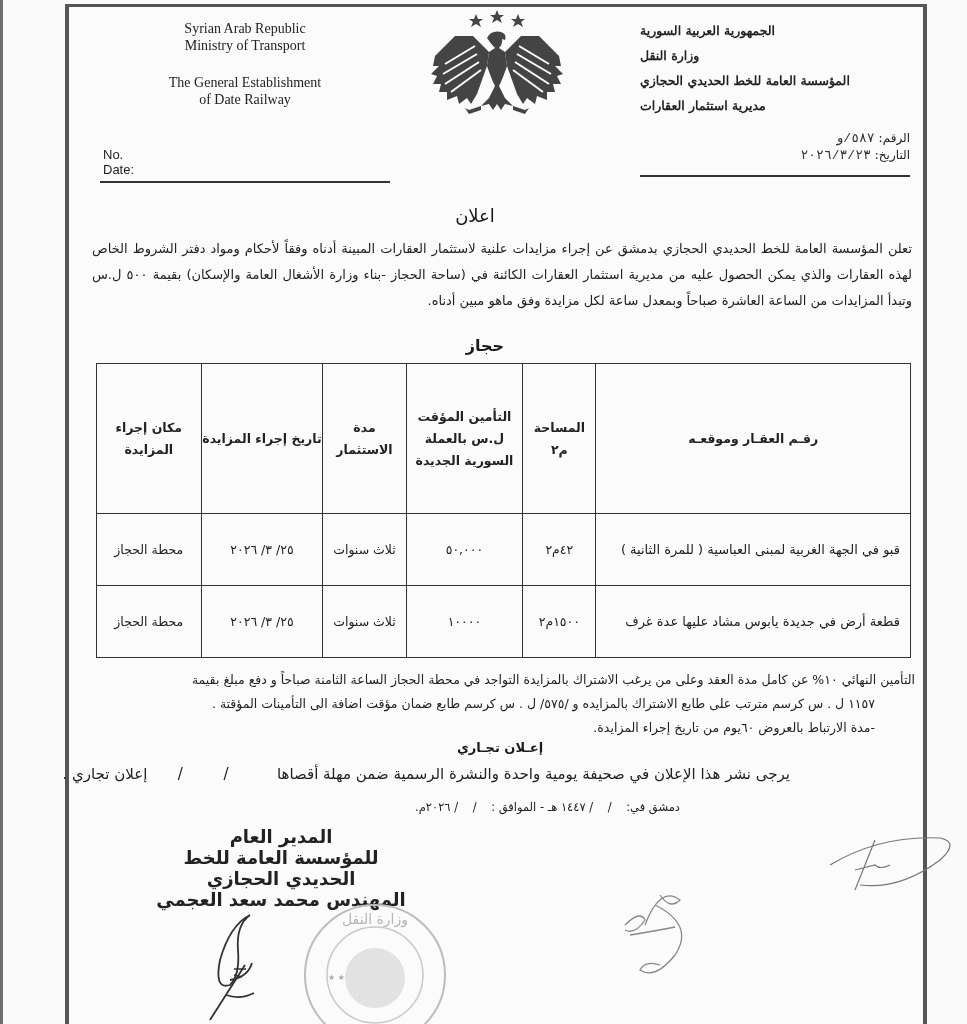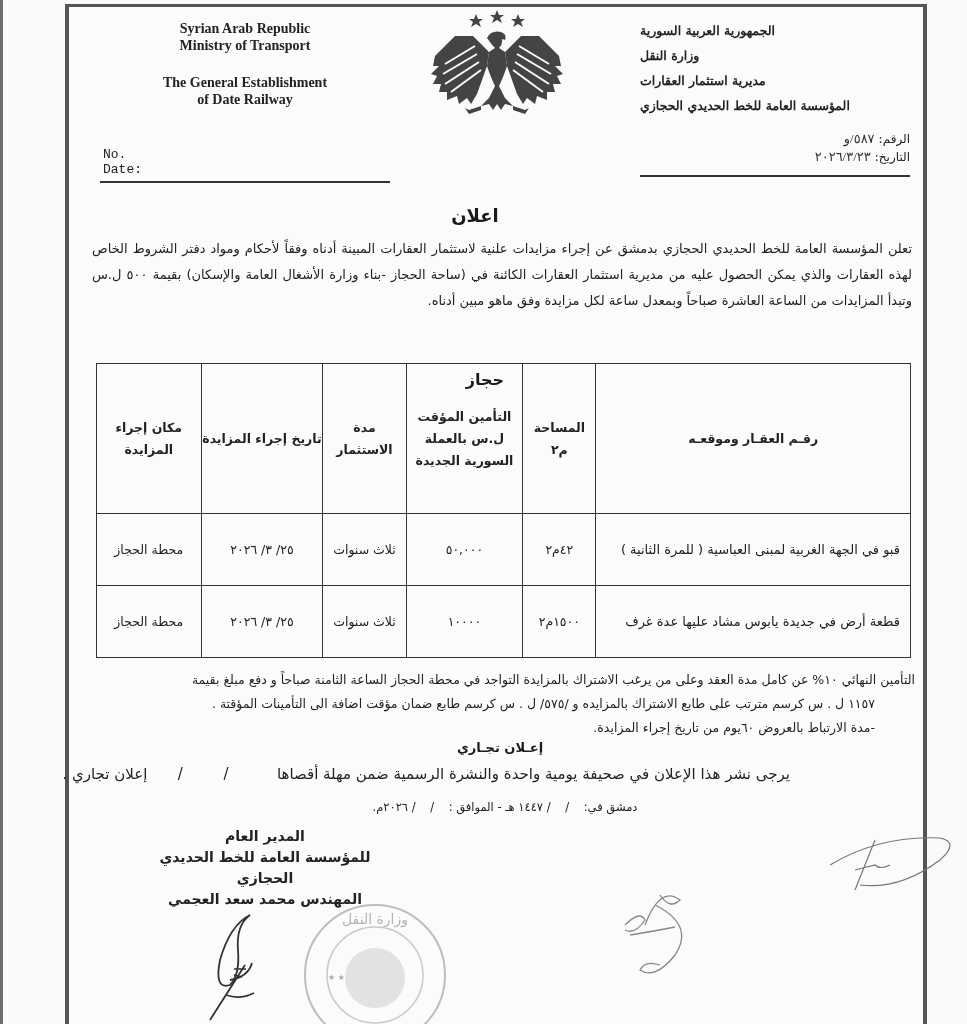--- a/index.html
+++ b/index.html
@@ -8,58 +8,58 @@
 
   .left-edge { position: absolute; left: 0; top: 0; width: 3px; height: 1024px; background: #6e6e6e; }
   .frame {
     position: absolute; left: 65px; top: 4px; width: 862px; height: 1030px;
     border-left: 4px solid #555; border-right: 4px solid #555; border-top: 3px solid #555;
     background: #fbfbfb;
   }
 
   
   .hdr-en { position: absolute; left: 150px; top: 20px; width: 190px; text-align: center;
-    font-family: "Liberation Serif", serif; font-weight: bold; font-size: 14px; line-height: 17px; color: #222; }
+    font-family: "Liberation Serif", serif; font-weight: normal; font-size: 14px; line-height: 17px; color: #222; }
   .hdr-en .gap { height: 20px; }
-  .no-date { position: absolute; left: 103px; top: 147px; font-family: Liberation Mono, monospace; font-size: 13px; line-height: 15px; color: #222; }
+  .no-date { position: absolute; left: 103px; top: 147px; font-family: Liberation Sans, sans-serif; font-size: 13px; line-height: 15px; color: #222; }
   .hdr-rule-left { position: absolute; left: 100px; top: 181px; width: 290px; height: 2px; background: #333; }
 
   
   .emblem { position: absolute; left: 425px; top: 6px; width: 145px; height: 125px; }
 
   
   .hdr-ar { position: absolute; left: 640px; top: 18px; width: 240px; direction: rtl; text-align: left;
     font-family: "DejaVu Serif", serif; font-weight: bold; font-size: 12.5px; color: #222; }
   .hdr-ar div { height: 25px; line-height: 25px; }
   .ref { position: absolute; left: 780px; top: 130px; direction: rtl; font-family: "DejaVu Serif", serif; font-size: 12px; line-height: 17px; color: #222; width: 130px; text-align: right; }
-  .ref .hand { font-family: Liberation Serif, serif; font-size: 13px; color: #333; margin-right: 4px; }
+  .ref .hand { font-family: Liberation Mono, monospace; font-size: 13px; color: #333; margin-right: 4px; }
   .hdr-rule-right { position: absolute; left: 640px; top: 175px; width: 270px; height: 2px; background: #333; }
 
   
-  .title { position: absolute; left: 440px; top: 205px; width: 70px; text-align: center; font-weight: bold; font-size: 18px; direction: rtl; }
+  .title { position: absolute; left: 440px; top: 205px; width: 70px; text-align: center; font-weight: normal; font-size: 18px; direction: rtl; }
   .intro { position: absolute; left: 92px; top: 236px; width: 820px; direction: rtl; text-align: justify; text-align-last: right;
     font-size: 13px; line-height: 26px; color: #222; }
-  .section-title { position: absolute; left: 455px; top: 336px; width: 60px; text-align: center; font-weight: bold; font-size: 16px; direction: rtl; margin-top: 34px; }
+  .section-title { position: absolute; left: 455px; top: 336px; width: 60px; text-align: center; font-weight: bold; font-size: 16px; direction: rtl; }
 
   
   table.auction { position: absolute; left: 96px; top: 363px; width: 815px; border-collapse: collapse; direction: rtl; table-layout: fixed; }
   table.auction th, table.auction td { border: 1.5px solid #333; text-align: center; vertical-align: middle; font-size: 12.5px; color: #222; }
   table.auction th { height: 150px; font-weight: bold; line-height: 22px; }
   table.auction td { height: 72px; }
   table.auction td.loc { text-align: right; padding-right: 10px; font-size: 13px; }
 
   .notes { position: absolute; left: 95px; top: 668px; width: 820px; direction: rtl; text-align: right; font-size: 12.5px; line-height: 24px; color: #222; }
   .notes .pad { padding-right: 40px; }
 
   .commercial-title { position: absolute; left: 400px; top: 740px; width: 200px; text-align: center; font-weight: bold; font-size: 13px; direction: rtl; }
   .commercial-line { position: absolute; left: 230px; top: 765px; width: 560px; direction: rtl; text-align: right; font-size: 15px; color: #222; white-space: nowrap; }
   .commercial-line .slashes { display: inline-block; width: 120px; text-align: center; letter-spacing: 18px; }
-  .date-line { position: absolute; left: 330px; top: 800px; width: 350px; direction: rtl; text-align: center; font-size: 11.5px; color: #222; white-space: pre; }
+  .date-line { position: absolute; left: 330px; top: 800px; width: 350px; direction: rtl; text-align: right; font-size: 11.5px; color: #222; white-space: pre; }
 
-  .sign-block { position: absolute; left: 140px; top: 826px; width: 250px; direction: rtl; text-align: center; font-weight: bold; font-size: 14px; line-height: 21px; color: #222; }
+  .sign-block { position: absolute; left: 156px; top: 826px; width: 250px; direction: rtl; text-align: center; font-weight: bold; font-size: 18px; line-height: 21px; color: #222; }
 
   .stamp { position: absolute; left: 300px; top: 900px; width: 150px; height: 150px; }
   .signature { position: absolute; }
 </style>
 </head>
 <body>
 
 <div class="left-edge"></div>
 <div class="frame"></div>
 
@@ -95,22 +95,22 @@
     <line x1="124" y1="58" x2="94" y2="40"></line>
       <line x1="126" y1="68" x2="92" y2="48"></line>
     <line x1="124" y1="78" x2="90" y2="56"></line>
       <line x1="118" y1="86" x2="88" y2="64"></line>
   </g>
 </svg>
 
 <div class="hdr-ar">
   <div>الجمهورية العربية السورية</div>
   <div>وزارة النقل</div>
+  <div>المؤسسة العامة للخط الحديدي الحجازي</div>
   <div>مديرية استثمار العقارات</div>
-  <div>المؤسسة العامة للخط الحديدي الحجازي</div>
 </div>
 <div class="ref">
   <div><span>الرقم:</span><span class="hand">٥٨٧/و</span></div>
   <div><span>التاريخ:</span><span class="hand">٢٠٢٦/٣/٢٣</span></div>
 </div>
 <div class="hdr-rule-right"></div>
 
 <div class="title">اعلان</div>
 <div class="intro">تعلن المؤسسة العامة للخط الحديدي الحجازي بدمشق عن إجراء مزايدات علنية لاستثمار العقارات المبينة أدناه وفقاً لأحكام ومواد دفتر الشروط الخاص لهذه العقارات والذي يمكن الحصول عليه من مديرية استثمار العقارات الكائنة في (ساحة الحجاز -بناء وزارة الأشغال العامة والإسكان) بقيمة ٥٠٠ ل.س وتبدأ المزايدات من الساعة العاشرة صباحاً وبمعدل ساعة لكل مزايدة وفق ماهو مبين أدناه.</div>
 <div class="section-title">حجاز</div>

